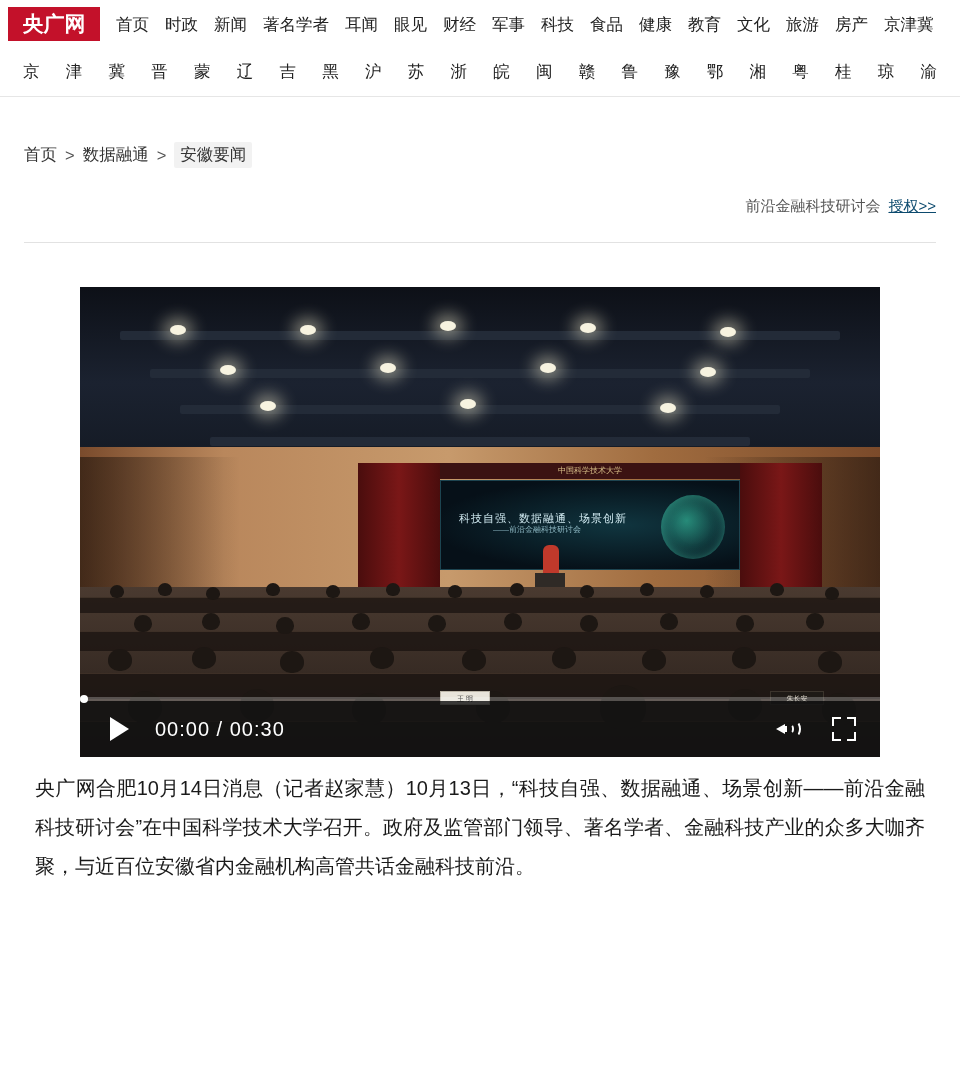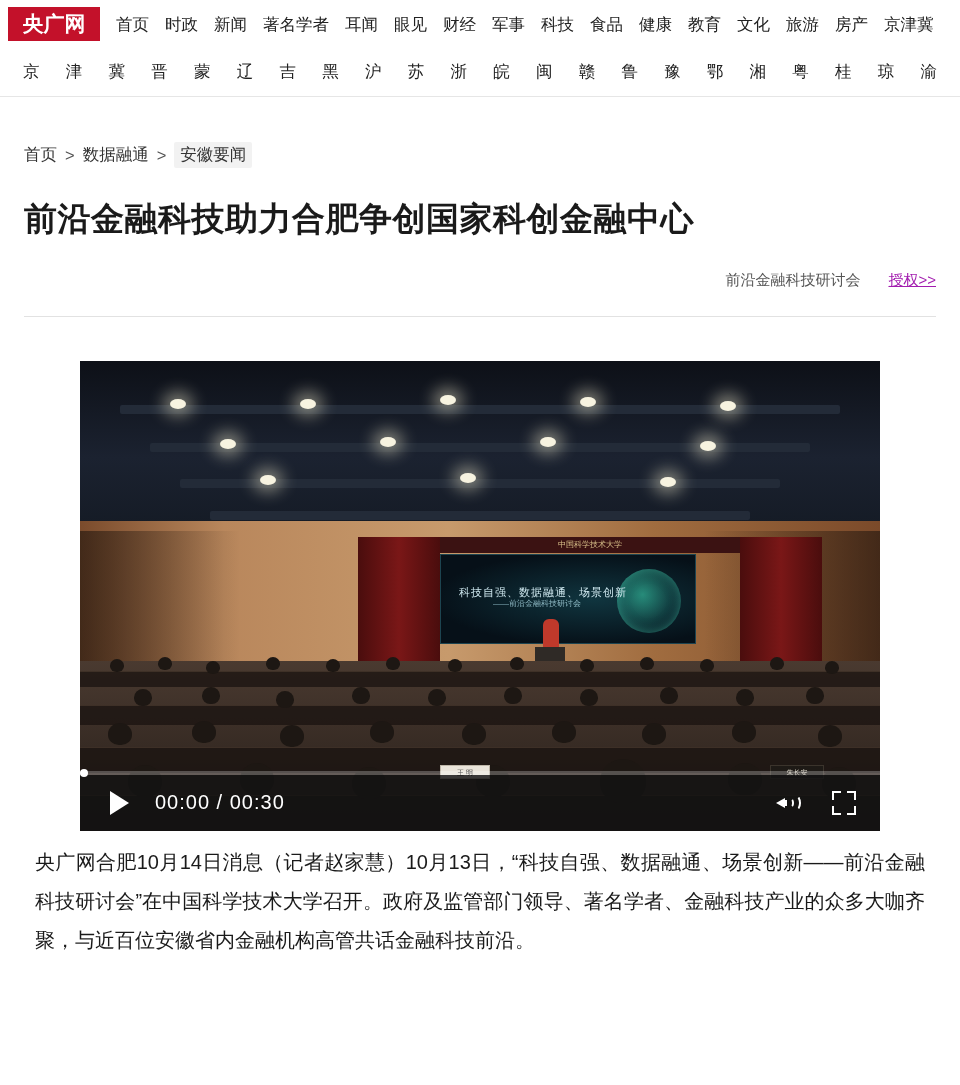--- a/index.html
+++ b/index.html
@@ -101,21 +101,21 @@
     padding-bottom: 26px;
   }
   .meta .left { display: flex; gap: 26px; }
   .meta .right {
     margin-left: auto;
     color: #555;
     display: flex;
     align-items: baseline;
     gap: 8px;
   }
-  .meta .right .auth { color: #a21caf; margin-left: 20px; }
+  .meta .right .auth { color: #0c4a6e; }
 
   .divider {
     border-bottom: 1px solid #e2e2e2;
     margin: 0 0 0 0;
   }
 
   
   .video-wrap {
     margin: 44px auto 0 auto;
     width: 800px;
@@ -149,21 +149,21 @@
   .v-wall {
     position: absolute; left:0; top:160px; width:100%; height:160px;
     background: linear-gradient(90deg,#7a4b2c,#b9875c 18%, #c79a6c 46%, #a06c3f 72%, #7b4a2a);
   }
   .v-wall-dark {
     position: absolute; left:0; top:170px; width:100%; height:150px;
     background: linear-gradient(90deg, rgba(20,14,10,.55), rgba(20,14,10,0) 20%, rgba(20,14,10,0) 78%, rgba(20,14,10,.55));
   }
   .stage-screen {
     position: absolute;
-    left: 360px; top: 193px; width: 256px; height: 90px;
+    left: 360px; top: 193px; width: 300px; height: 90px;
     background: radial-gradient(ellipse at 60% 50%, #10353f, #061018 75%);
     border: 1px solid #1d4450;
   }
   .stage-screen .st-line {
     position: absolute; left: 18px; top: 30px;
     color: #cfe8ef; font-size: 11px; letter-spacing: 1px;
     white-space: nowrap;
   }
   .stage-screen .st-sub {
     position: absolute; left: 52px; top: 43px;
@@ -341,21 +341,20 @@
 <div class="content">
 
   <div class="breadcrumb">
     <a href="#">首页</a>
     <span class="sep">&gt;</span>
     <a href="#">数据融通</a>
     <span class="sep">&gt;</span>
     <a href="#" class="last">安徽要闻</a>
   </div>
 
-  <h1 class="title">前沿金融科技助力合肥争创国家科创金融中心</h1>
 
   <div class="meta">
     <div class="right">
       <span>前沿金融科技研讨会</span>
       <a href="#" class="auth">授权&gt;&gt;</a>
     </div>
   </div>
 
   <div class="divider"></div>
 

